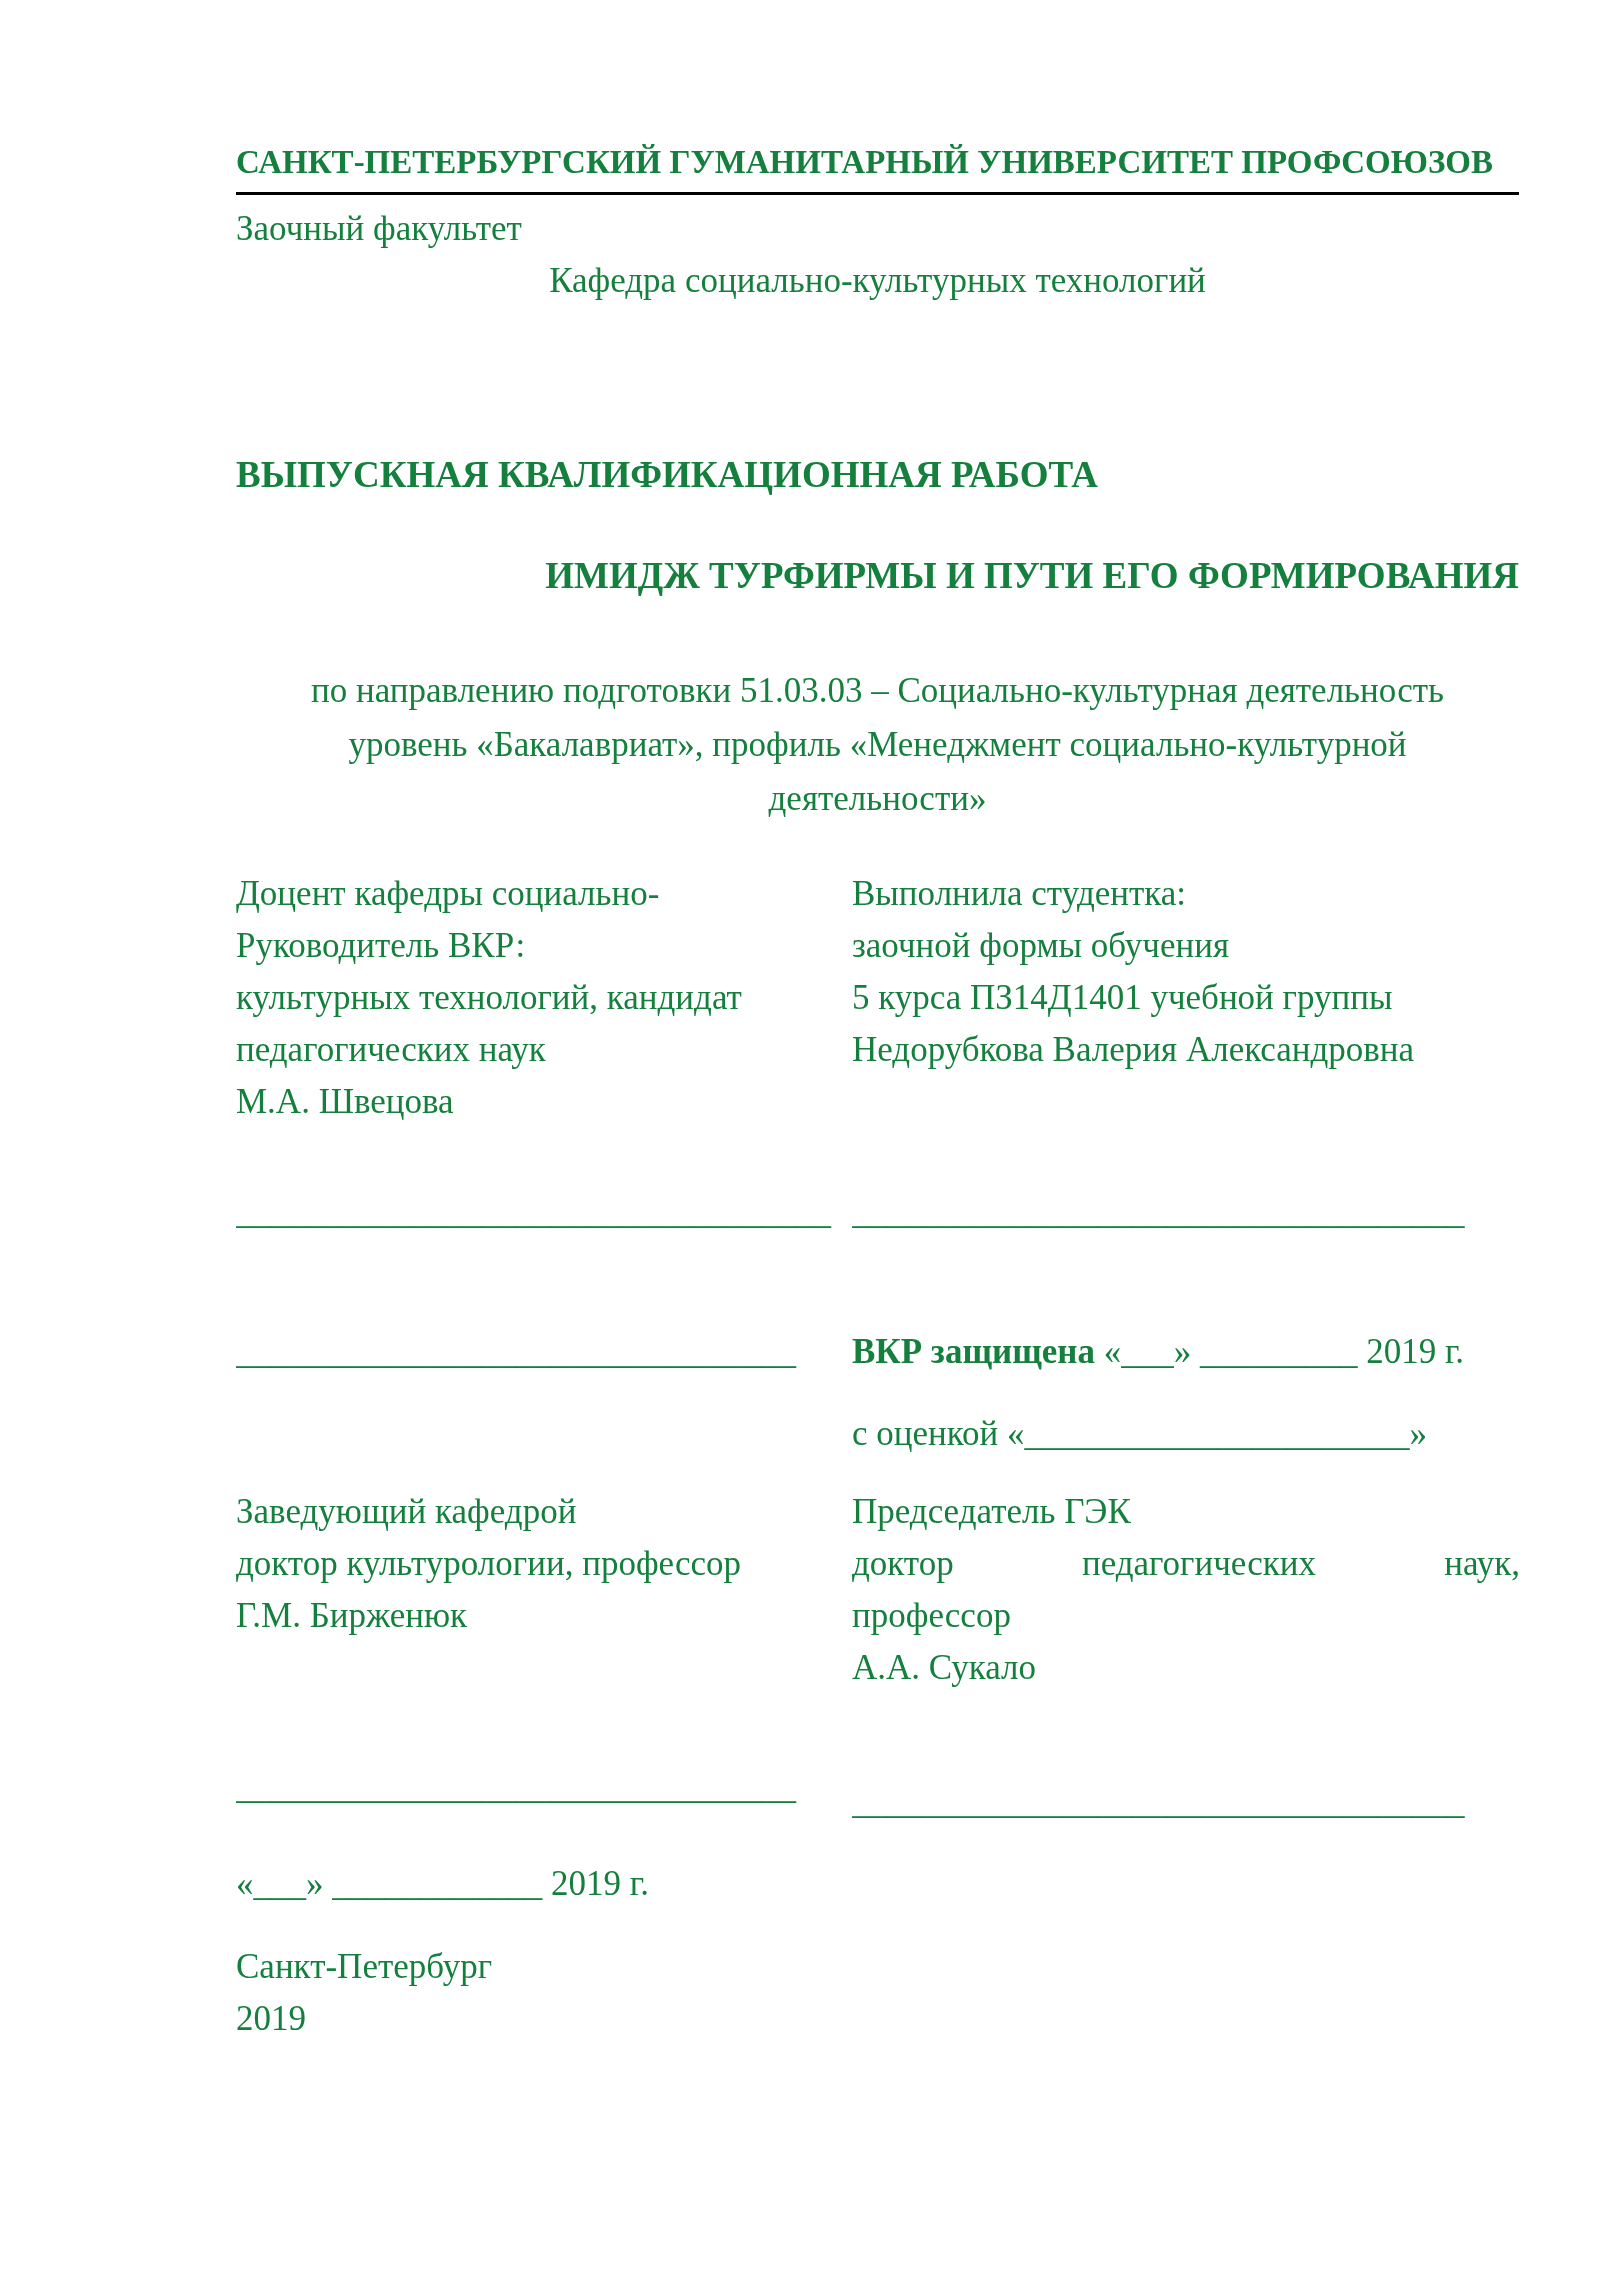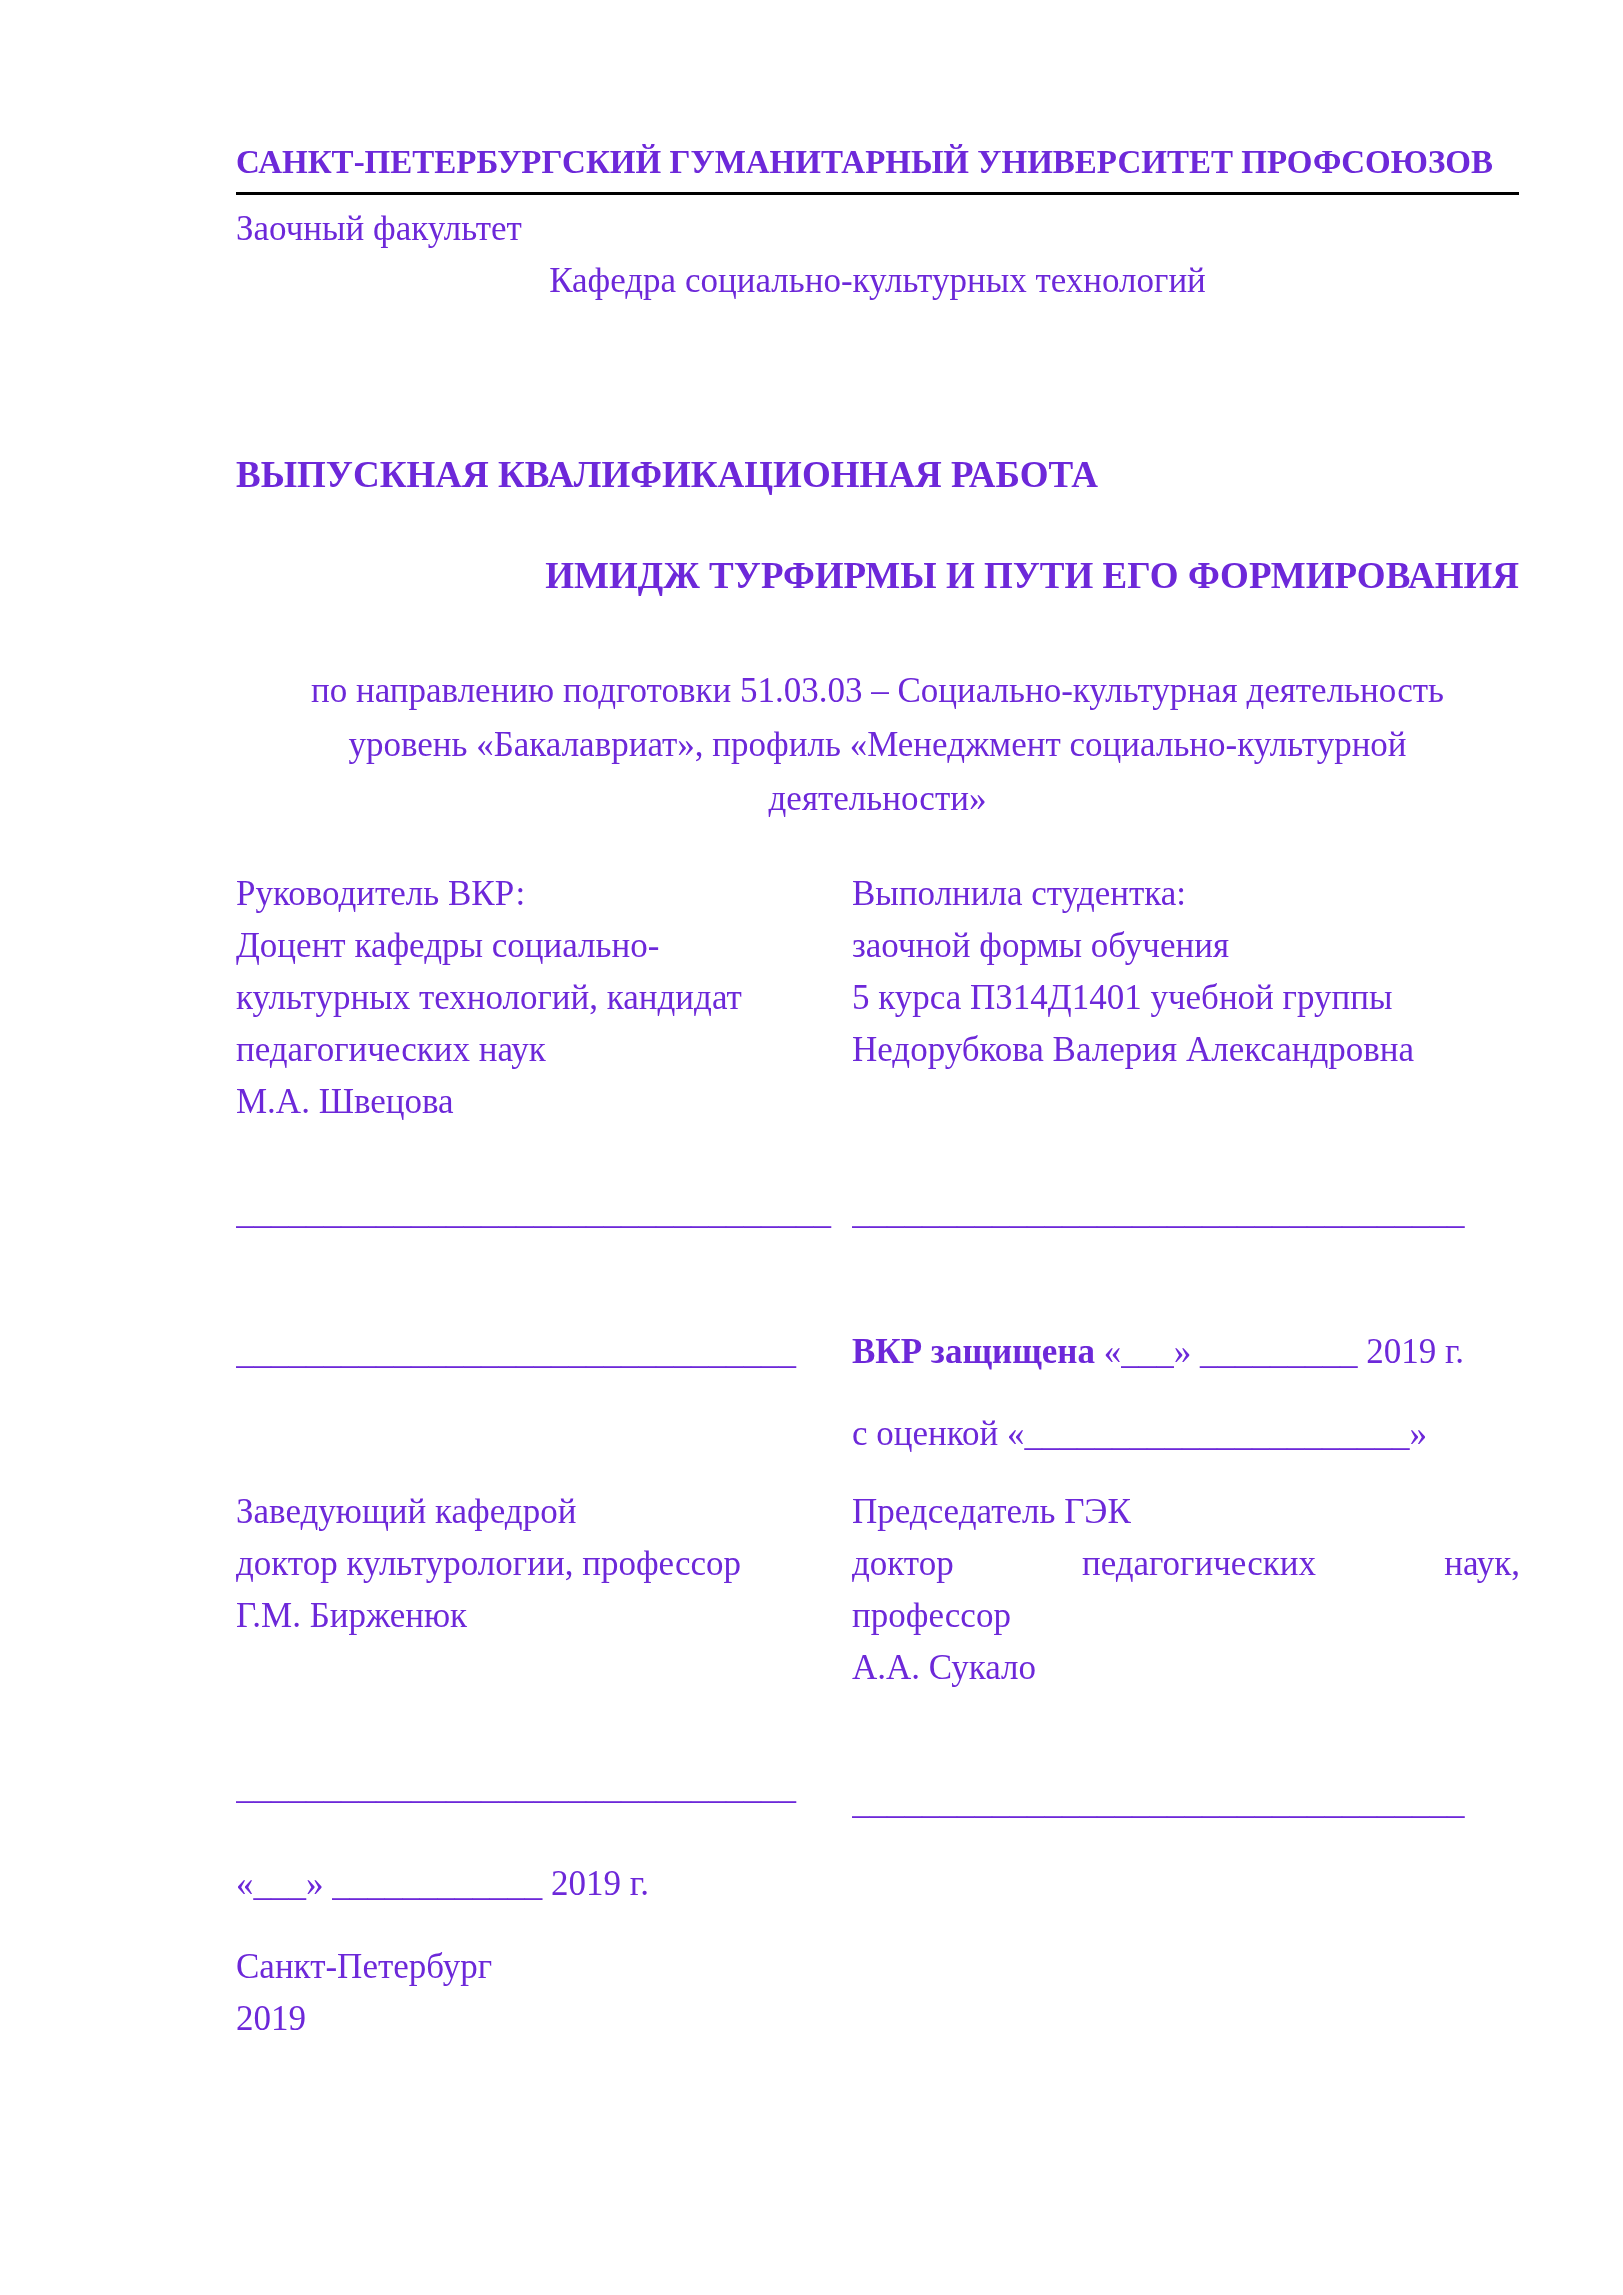--- a/index.html
+++ b/index.html
@@ -2,21 +2,21 @@
 <html style="font-size:12.6px"><head>
 <meta charset="utf-8">
 <style>
   * { margin: 0; padding: 0; box-sizing: border-box; }
   html, body { background: #ffffff; }
   .page {
     position: relative;
     width: 1623px;
     height: 2295px;
     background: #ffffff;
-    color: #6d28d9;
+    color: #15803d;
     font-family: "Liberation Serif", "DejaVu Serif", serif;
     font-size: 35px;
     line-height: 52px;
     overflow: hidden;
   }
   .content {
     padding: 140px 104px 0 236px;
   }
   .university {
     font-weight: bold;
@@ -85,22 +85,22 @@
     <div class="thesis-title">ИМИДЖ ТУРФИРМЫ И ПУТИ ЕГО ФОРМИРОВАНИЯ</div>
 
     <div class="program">
       <div>по направлению подготовки 51.03.03 – Социально-культурная деятельность</div>
       <div>уровень «Бакалавриат», профиль «Менеджмент социально-культурной</div>
       <div>деятельности»</div>
     </div>
 
     <div class="cols band-people">
       <div>
+        <div>Доцент кафедры социально-</div>
         <div>Руководитель ВКР:</div>
-        <div>Доцент кафедры социально-</div>
         <div>культурных технологий, кандидат</div>
         <div>педагогических наук</div>
         <div>М.А. Швецова</div>
       </div>
       <div>
         <div>Выполнила студентка:</div>
         <div>заочной формы обучения</div>
         <div>5 курса ПЗ14Д1401 учебной группы</div>
         <div>Недорубкова Валерия Александровна</div>
       </div>

